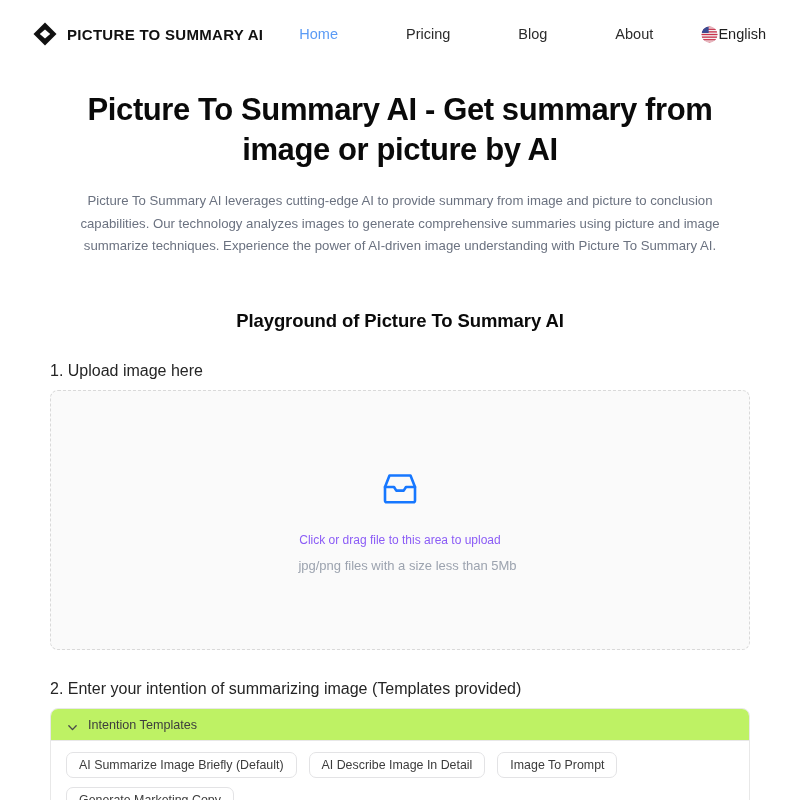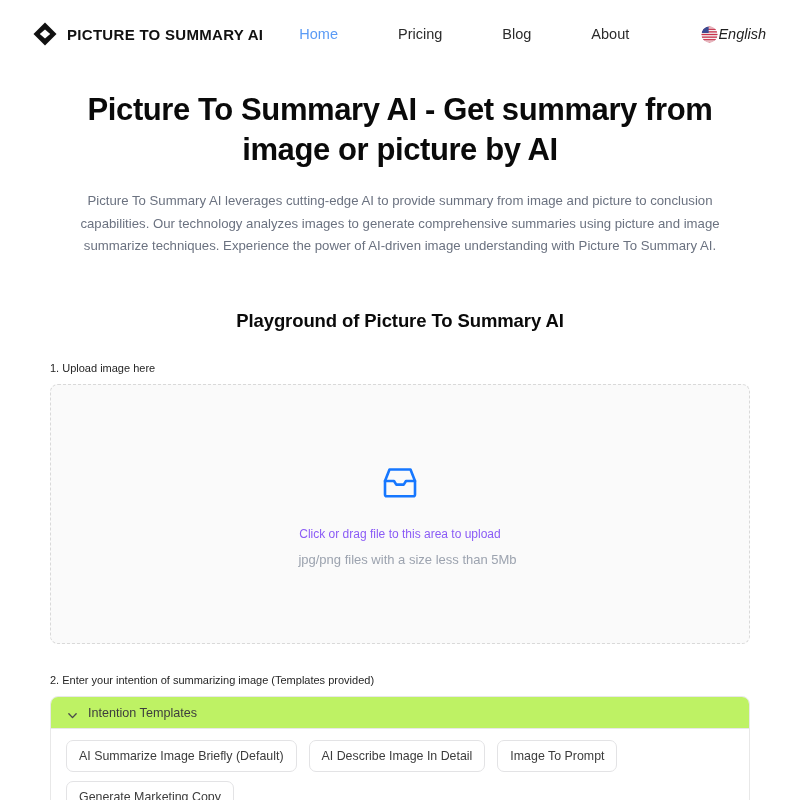--- a/index.html
+++ b/index.html
@@ -37,39 +37,38 @@
     font-size: 15px;
     font-weight: 700;
     letter-spacing: 0.3px;
     color: #111111;
     white-space: nowrap;
   }
   .nav {
     display: flex;
     align-items: center;
     margin-left: 36px;
-    gap: 8px;
+    gap: 16px;
   }
   .nav-link {
     font-size: 14.5px;
     color: #2b2b2b;
     text-decoration: none;
     padding: 6px 0;
     margin-right: 52px;
     white-space: nowrap;
     cursor: pointer;
   }
   .nav-link:last-child { margin-right: 0; }
   .nav-link.active { color: #5b9bf5; }
 
   .lang {
     margin-left: auto;
     display: flex;
     cursor: pointer;
-    font-style: italic;
   }
   .flag-icon {
     width: 17px;
     height: 17px;
     border-radius: 50%;
     flex: 0 0 17px;
     display: block;
     overflow: hidden;
   }
   .lang-label {
@@ -108,21 +107,21 @@
   .playground-title {
     margin-top: 52px;
     text-align: center;
     font-size: 18.5px;
     font-weight: 700;
     color: #0a0a0a;
     letter-spacing: -0.1px;
   }
   .step-label {
     margin-top: 30px;
-    font-size: 11px;
+    font-size: 16px;
     color: #252525;
   }
 
   
   .dropzone {
     margin-top: 10px;
     height: 260px;
     border: 1px dashed #d9d9d9;
     border-radius: 8px;
     background: #fafafa;
@@ -184,21 +183,21 @@
     gap: 9px 12px;
     background: #ffffff;
   }
   .tpl-btn {
     font-family: "Liberation Sans", sans-serif;
     font-size: 12.4px;
     color: #3c3c3c;
     background: #ffffff;
     border: 1px solid #e3e3e5;
     border-radius: 7px;
-    height: 32px;
+    height: 26px;
     padding: 0 12px;
     line-height: 24px;
     white-space: nowrap;
     cursor: pointer;
   }
 </style>
 </head>
 <body>
 
 <div class="header">

